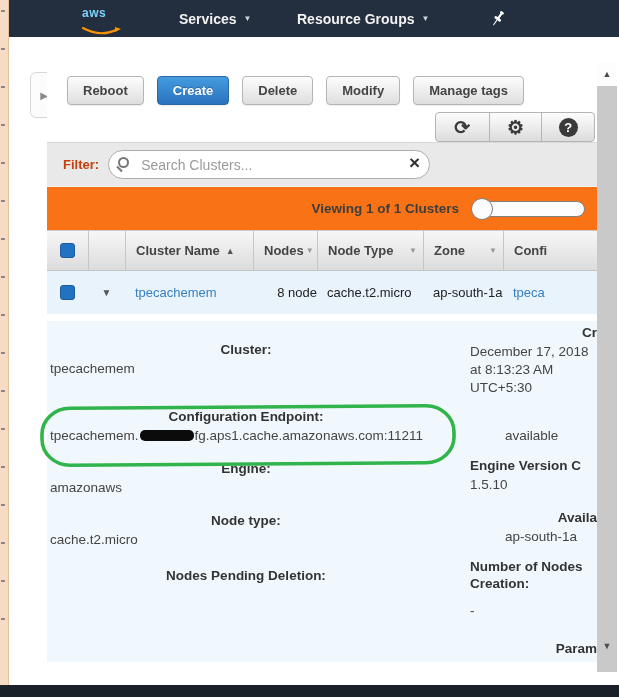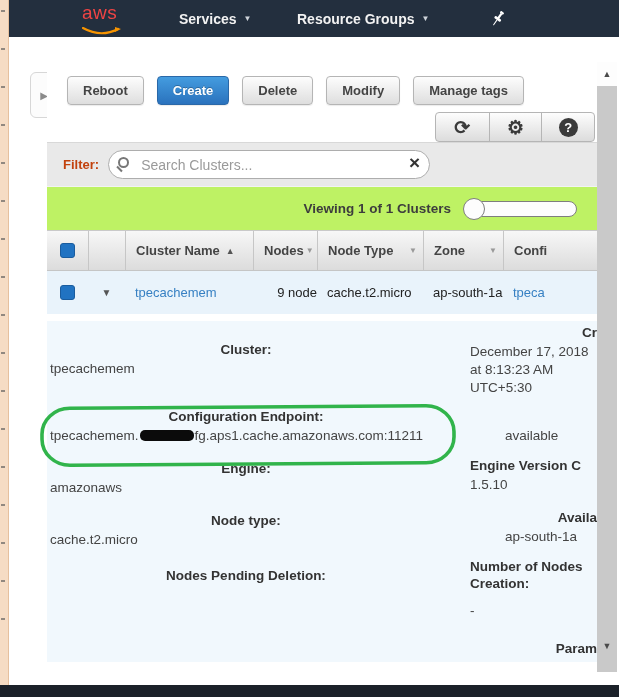--- a/index.html
+++ b/index.html
@@ -9,21 +9,21 @@
 
   
   .left-strip { position:absolute; left:0; top:0; width:9px; height:697px;
     background:#f6dcc4; border-right:1px solid #e6c09e; }
   .left-strip::before { content:""; position:absolute; left:1px; top:10px; width:4px; height:620px;
     background:repeating-linear-gradient(#5a5a5a 0 2px, transparent 2px 38px); opacity:.65; }
 
   
   .navbar { position:absolute; left:9px; top:0; right:0; height:37px; background:#232f3e; }
   .aws-logo { position:absolute; left:73px; top:4px; width:44px; height:28px; }
-  .aws-logo .word { color:#ef4444; font-weight:normal; font-size:19px; letter-spacing:.5px; line-height:18px; }
+  .aws-logo .word { color:#7dd3fc; font-weight:bold; font-size:12px; letter-spacing:.5px; line-height:18px; }
   .nav-item { position:absolute; top:0; height:37px; display:flex; align-items:center; gap:7px;
     color:#f2f2f2; font-size:14px; font-weight:bold; cursor:pointer; }
   .nav-caret { font-size:8px; color:#cfd4da; }
   .pin { position:absolute; left:480px; top:9px; width:18px; height:19px; }
 
   
   .content { position:absolute; left:47px; top:37px; width:550px; height:660px; overflow:hidden; background:#fff; }
 
   .collapse-tab { position:absolute; left:30px; top:72px; width:28px; height:46px; background:#fcfcfc;
     border:1px solid #d7d7d7; border-radius:6px; display:flex; align-items:center; justify-content:center;
@@ -53,22 +53,22 @@
   .search-wrap { position:relative; width:322px; height:29px; }
   .search-input { width:100%; height:100%; border:1px solid #adadad; border-radius:15px; background:#fff;
     padding:0 30px 0 32px; font-size:14px; color:#333; font-family:"Liberation Sans", sans-serif; outline:none; }
   .search-input::placeholder { color:#9a9a9a; }
   .mag { position:absolute; left:10px; top:7px; width:11px; height:11px; border:2px solid #777; border-radius:50%; }
   .mag::after { content:""; position:absolute; left:-4px; top:9px; width:7px; height:2px; background:#777;
     transform:rotate(45deg); }
   .clear-x { position:absolute; right:10px; top:2px; font-size:19px; font-weight:bold; color:#333; cursor:pointer; }
 
   
-  .viewing-bar { height:44px; background:#bef264; border-top:1px solid #f3f3f3; display:flex;
-    align-items:center; justify-content:flex-end; padding-right:20px; gap:13px; }
+  .viewing-bar { height:44px; background:#f97316; border-top:1px solid #f3f3f3; display:flex;
+    align-items:center; justify-content:flex-end; padding-right:12px; gap:13px; }
   .viewing-text { font-size:13.5px; font-weight:bold; color:#3d3d3d; }
   .slider { position:relative; width:113px; height:16px; background:#fdfdfd; border:1px solid #7e7e7e;
     border-radius:9px; }
   .slider-knob { position:absolute; left:-2px; top:-4px; width:22px; height:22px; border-radius:50%;
     background:#fdfdfd; border:1px solid #7e7e7e; cursor:pointer; }
 
   
   .thead { height:41px; background:linear-gradient(#f7f7f7,#dcdcdc); border-top:1px solid #c9c9c9;
     border-bottom:1px solid #c5c5c5; display:flex; align-items:stretch; }
   .th { display:flex; align-items:center; font-size:13px; font-weight:bold; color:#444; padding-left:10px; }
@@ -221,21 +221,21 @@
     <div class="trow">
       <div class="td col-check center">
         <div class="checkbox"></div>
       </div>
       <div class="td col-exp center">
         <span class="expander">▼</span>
       </div>
       <div class="td col-name">
         <span class="link">tpecachemem</span>
       </div>
-      <div class="td col-nodes">9 node</div>
+      <div class="td col-nodes">8 node</div>
       <div class="td col-type">cache.t2.micro</div>
       <div class="td col-zone">ap-south-1a</div>
       <div class="td col-conf">
         <span class="link">tpeca</span>
       </div>
     </div>
 
     <div class="details">
 
       <div class="dcol-left">

